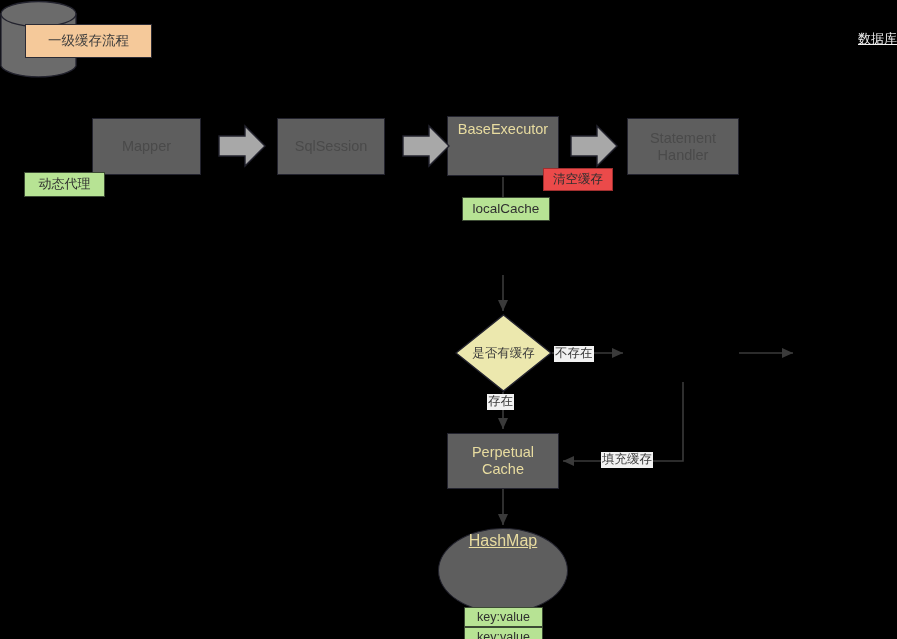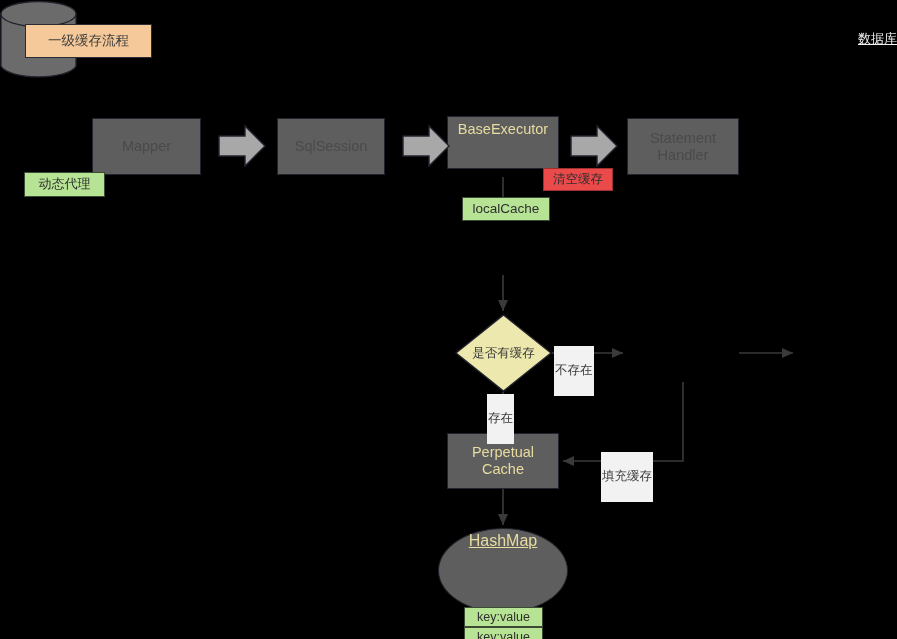--- a/index.html
+++ b/index.html
@@ -41,21 +41,21 @@
   
   .gbox {
     background: #5e5e5e;
     border: 1px solid #23232e;
   }
   .gbox.dim { color: #4a4a4a; font-size: 14.5px; }
   .gbox.tan { color: #e8dca0; font-size: 14.5px; }
 
   #mapper      { left: 92px;  top: 118px; width: 109px; height: 57px; }
   #sqlsession  { left: 277px; top: 118px; width: 108px; height: 57px; }
-  #baseexec    { left: 447px; top: 116px; width: 112px; height: 53px;
+  #baseexec    { left: 447px; top: 116px; width: 112px; height: 60px;
                  align-items: flex-start; justify-content: center; padding-top: 4px; }
   #stmthandler { left: 627px; top: 118px; width: 112px; height: 57px; }
   #queryfn     { left: 447px; top: 219px; width: 112px; height: 56px; }
   #perpetual   { left: 447px; top: 433px; width: 112px; height: 56px; }
   #doquery     { left: 627px; top: 325px; width: 112px; height: 57px; }
 
   
   .gtag {
     background: #b7e394;
     border: 1px solid #3c4a34;
@@ -120,21 +120,21 @@
     font-size: 13px;
     text-decoration: underline;
   }
 
   
   .elabel {
     position: absolute;
     background: #f2f2f2;
     color: #3a3a3a;
     font-size: 12.5px;
-    padding: 17px 1px;
+    padding: 0 1px;
     line-height: 15px;
     height: 16px;
     z-index: 7;
     white-space: nowrap;
   }
   #lbl-notexist { left: 554px; top: 346px; }
   #lbl-exist    { left: 487px; top: 394px; }
   #lbl-fill     { left: 601px; top: 452px; }
 
   

